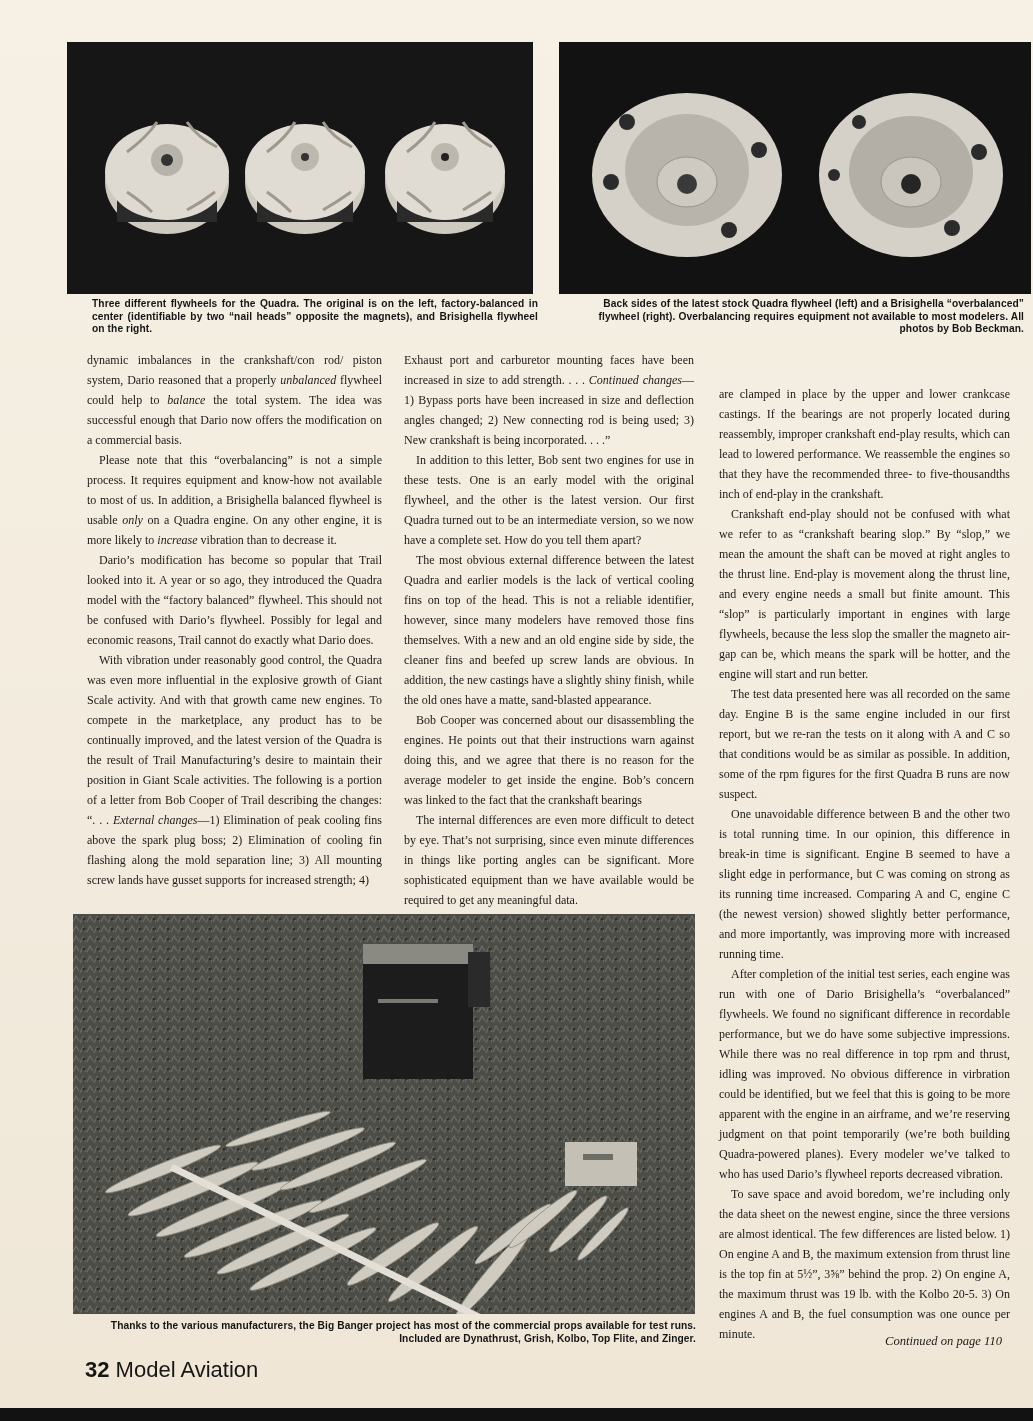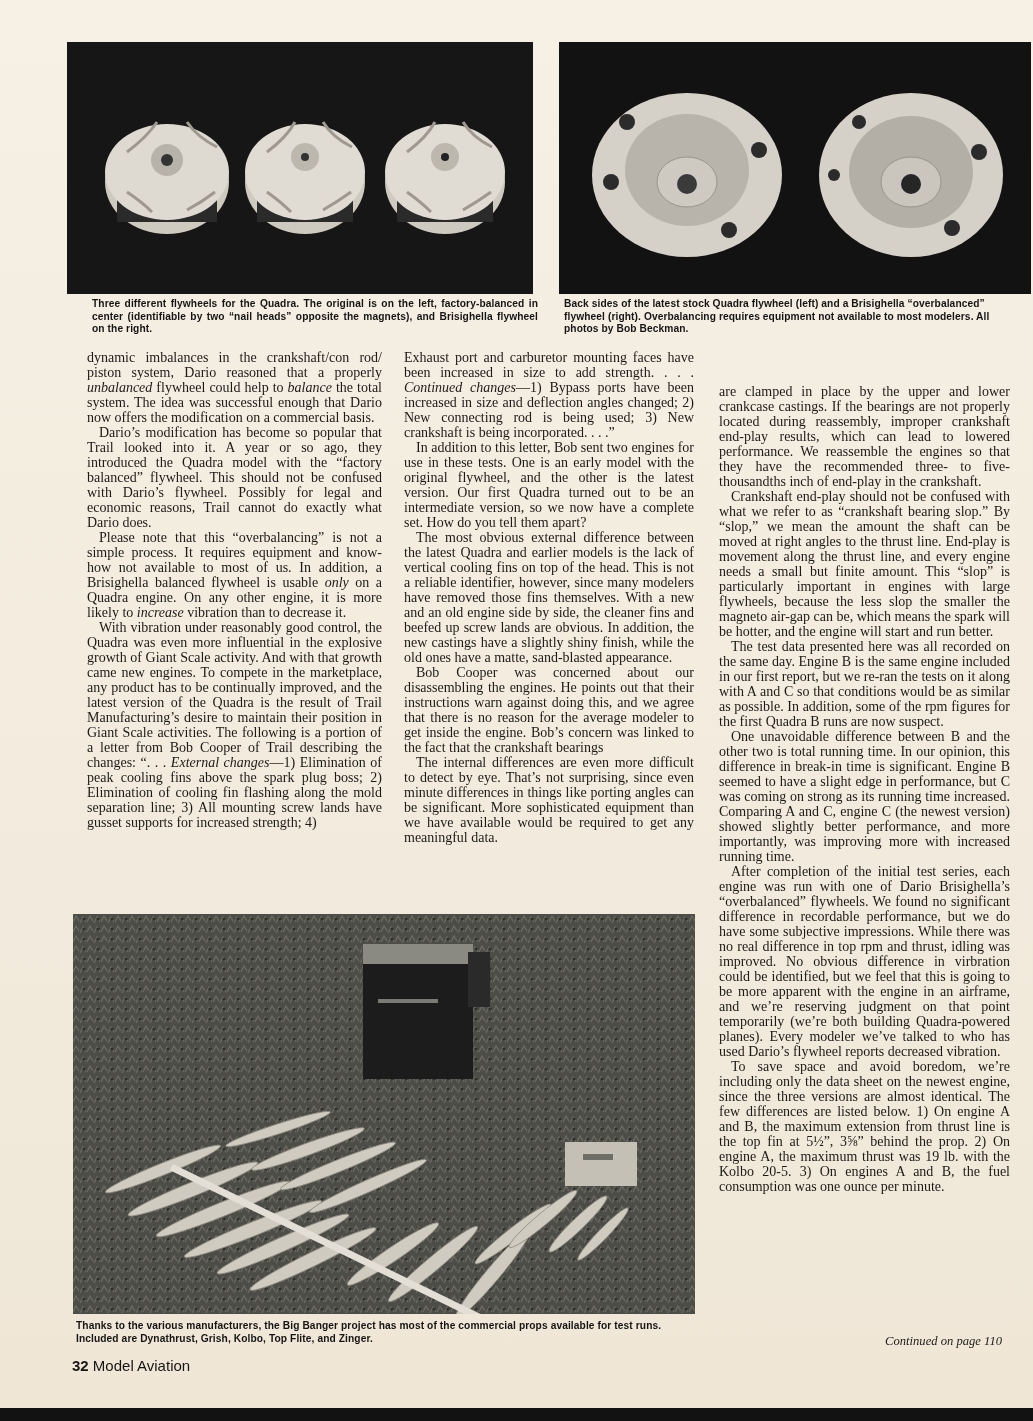--- a/index.html
+++ b/index.html
@@ -22,44 +22,44 @@
   }
   .photo svg { display: block; width: 100%; height: 100%; }
   #photo1 { left: 67px; top: 42px; width: 466px; height: 252px; }
   #photo2 { left: 559px; top: 42px; width: 472px; height: 252px; }
   #photo3 { left: 73px; top: 914px; width: 622px; height: 400px; background: #4a4a45; }
 
   .caption {
     position: absolute;
     font-family: "Liberation Sans", "DejaVu Sans", sans-serif;
     font-weight: bold; font-size: 10.2px; line-height: 12.6px;
-    color: #151515; letter-spacing: 0.1px;
+    color: #151515; letter-spacing: 0.1px; text-align: right;
   }
   #cap1 { left: 92px; top: 298px; width: 446px; text-align: justify; }
   #cap2 { left: 564px; top: 298px; width: 460px; }
   #cap3 { left: 76px; top: 1320px; width: 620px; }
 
   .col {
-    position: absolute; font-size: 14px; line-height: 15px;
+    position: absolute; font-size: 12px; line-height: 20px;
     text-align: justify; hyphens: manual;
   }
   .col p { margin: 0; text-indent: 0; }
   .col p.ind { text-indent: 12px; }
   #col1 { left: 87px; top: 350px; width: 295px; }
   #col2 { left: 404px; top: 350px; width: 290px; }
   #col3 { left: 719px; top: 350px; width: 291px; margin-top: 34px; }
 
   .cont {
     position: absolute; left: 800px; top: 1334px; width: 202px;
     text-align: right; font-style: italic; font-size: 12.6px;
   }
   .folio {
-    position: absolute; left: 72px; top: 1357px;
+    position: absolute; left: 85px; top: 1357px;
     font-family: "Liberation Sans", "DejaVu Sans", sans-serif;
-    font-size: 15px; color: #161616; text-align: right;
+    font-size: 22px; color: #161616; text-align: right;
   }
   .folio .num { font-weight: bold; }
 </style>
 </head>
 <body>
 
 <div class="page">
 
   <div class="photo" id="photo1">
     <svg viewBox="0 0 466 252" preserveAspectRatio="none">
@@ -114,22 +114,22 @@
         <circle cx="420" cy="110" r="8" fill="#2b2b2b"></circle>
         <circle cx="275" cy="133" r="6" fill="#2b2b2b"></circle>
         <circle cx="393" cy="186" r="8" fill="#2b2b2b"></circle>
       </g>
     </svg>
   </div>
   <div class="caption" id="cap2">Back sides of the latest stock Quadra flywheel (left) and a Brisighella “overbalanced” flywheel (right). Overbalancing requires equipment not available to most modelers. All photos by Bob Beckman.</div>
 
   <div class="col" id="col1">
       <p>dynamic imbalances in the crankshaft/con rod/ piston system, Dario reasoned that a properly <i>unbalanced</i> flywheel could help to <i>balance</i> the total system. The idea was successful enough that Dario now offers the modification on a commercial basis.</p>
+      <p class="ind">Please note that this “overbalancing” is not a simple process. It requires equipment and know-how not available to most of us. In addition, a Brisighella balanced flywheel is usable <i>only</i> on a Quadra engine. On any other engine, it is more likely to <i>increase</i> vibration than to decrease it.</p>
       <p class="ind">Dario’s modification has become so popular that Trail looked into it. A year or so ago, they introduced the Quadra model with the “factory balanced” flywheel. This should not be confused with Dario’s flywheel. Possibly for legal and economic reasons, Trail cannot do exactly what Dario does.</p>
-      <p class="ind">Please note that this “overbalancing” is not a simple process. It requires equipment and know-how not available to most of us. In addition, a Brisighella balanced flywheel is usable <i>only</i> on a Quadra engine. On any other engine, it is more likely to <i>increase</i> vibration than to decrease it.</p>
       <p class="ind">With vibration under reasonably good control, the Quadra was even more influential in the explosive growth of Giant Scale activity. And with that growth came new engines. To compete in the marketplace, any product has to be continually improved, and the latest version of the Quadra is the result of Trail Manufacturing’s desire to maintain their position in Giant Scale activities. The following is a portion of a letter from Bob Cooper of Trail describing the changes: “. . . <i>External changes</i>—1) Elimination of peak cooling fins above the spark plug boss; 2) Elimination of cooling fin flashing along the mold separation line; 3) All mounting screw lands have gusset supports for increased strength; 4)</p>
     </div>
   <div class="col" id="col2">
       <p>Exhaust port and carburetor mounting faces have been increased in size to add strength. . . . <i>Continued changes</i>—1) Bypass ports have been increased in size and deflection angles changed; 2) New connecting rod is being used; 3) New crankshaft is being incorporated. . . .”</p>
       <p class="ind">In addition to this letter, Bob sent two engines for use in these tests. One is an early model with the original flywheel, and the other is the latest version. Our first Quadra turned out to be an intermediate version, so we now have a complete set. How do you tell them apart?</p>
       <p class="ind">The most obvious external difference between the latest Quadra and earlier models is the lack of vertical cooling fins on top of the head. This is not a reliable identifier, however, since many modelers have removed those fins themselves. With a new and an old engine side by side, the cleaner fins and beefed up screw lands are obvious. In addition, the new castings have a slightly shiny finish, while the old ones have a matte, sand-blasted appearance.</p>
       <p class="ind">Bob Cooper was concerned about our disassembling the engines. He points out that their instructions warn against doing this, and we agree that there is no reason for the average modeler to get inside the engine. Bob’s concern was linked to the fact that the crankshaft bearings</p>
       <p class="ind">The internal differences are even more difficult to detect by eye. That’s not surprising, since even minute differences in things like porting angles can be significant. More sophisticated equipment than we have available would be required to get any meaningful data.</p>
     </div>
   <div class="col" id="col3">

